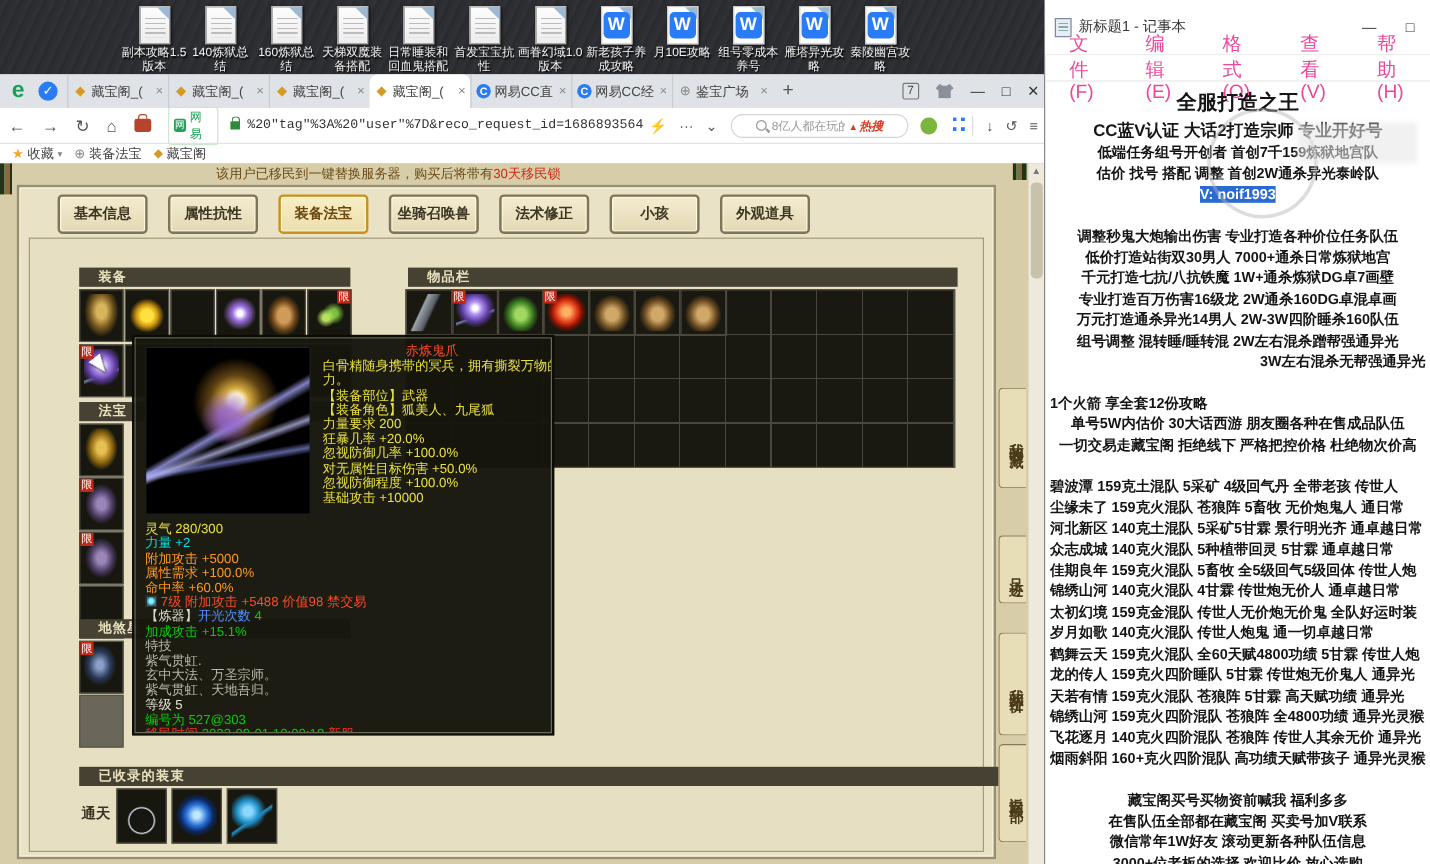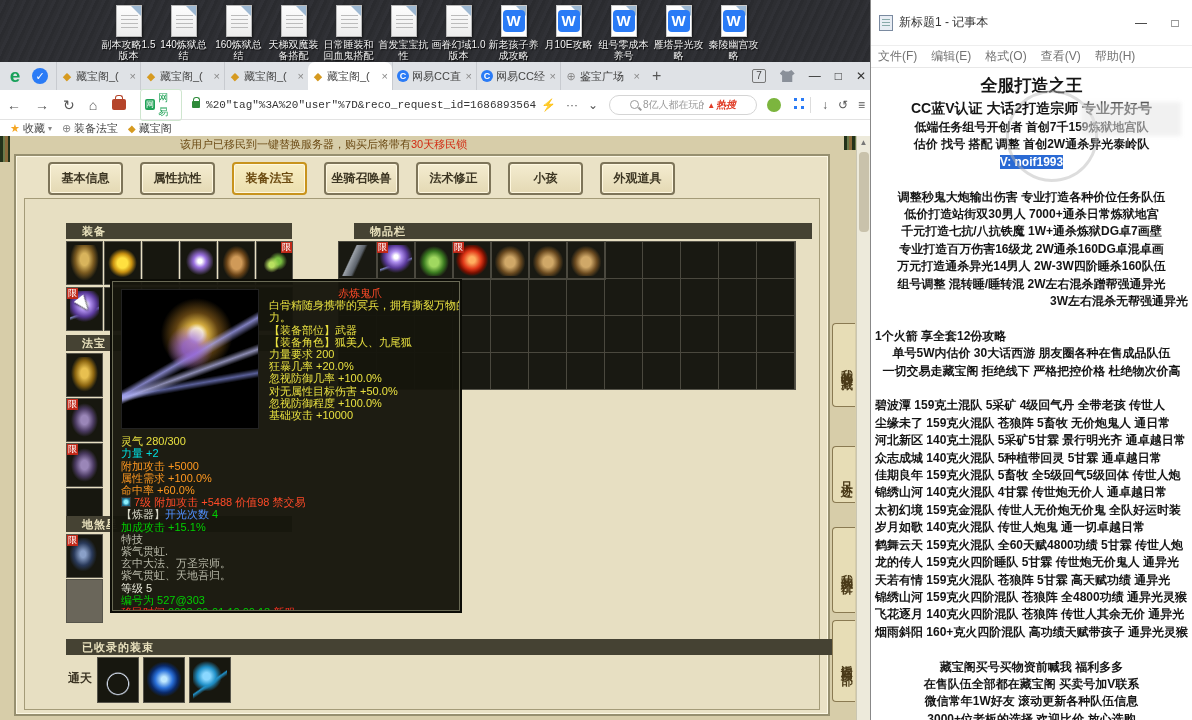--- a/index.html
+++ b/index.html
@@ -169,21 +169,21 @@
 
   
   .notepad{position:absolute;left:870px;top:0;width:322px;height:720px;background:#fff;border-left:1px solid #888}
   .np-title-bar{height:46px;display:flex;align-items:center;background:#fff;border-bottom:1px solid #eee}
   .np-ico{width:14px;height:16px;margin:0 6px 0 8px;background:#e8edf4;border:1px solid #7a8aa0;position:relative}
   .np-ico::after{content:"";position:absolute;left:2px;top:3px;width:8px;height:9px;
     background:repeating-linear-gradient(#8aa 0 1px,transparent 1px 3px)}
   .np-title{font-size:12px;color:#333;flex:1}
   .np-btn{width:34px;text-align:center;font-size:12px;color:#333;cursor:pointer}
   .np-menu{height:22px;display:flex;align-items:center;border-bottom:1px solid #e8e8e8}
-  .np-menu span{font-size:12px;color:#737373;padding:0 7px;cursor:pointer}
+  .np-menu span{font-size:16px;color:#ec4899;padding:0 20px;cursor:pointer}
   .np-body{position:relative;height:668px;overflow:hidden;padding-top:6px}
   .np-line{font-size:12px;font-weight:bold;color:#151515;line-height:17.4px;white-space:nowrap;padding:0 4px}
   .np-c{text-align:center}
   .np-l{text-align:left}
   .np-r{text-align:right}
   .np-t1{font-size:17px;line-height:24px;text-align:center}
   .np-t2{font-size:14px;line-height:21px;text-align:center}
   .np-b{height:17.4px}
   .np-hl{text-align:center}
   .np-hl .t{background:#2a6ad4;color:#fff;padding:0 0}
@@ -479,21 +479,21 @@
 
             <div class="slot art-bird">
               <span class="bd">限</span>
             </div>
 
             <div class="slot empty2">
               
             </div>
           </div>
 
-        <div class="phead" style="left:338px;top:67px;width:458px">物品栏</div>
+        <div class="phead" style="left:324px;top:67px;width:458px">物品栏</div>
         <div class="invgrid">
 
             <div class="slot art-gun">
               
             </div>
 
             <div class="slot art-claw">
               <span class="bd">限</span>
             </div>
 

